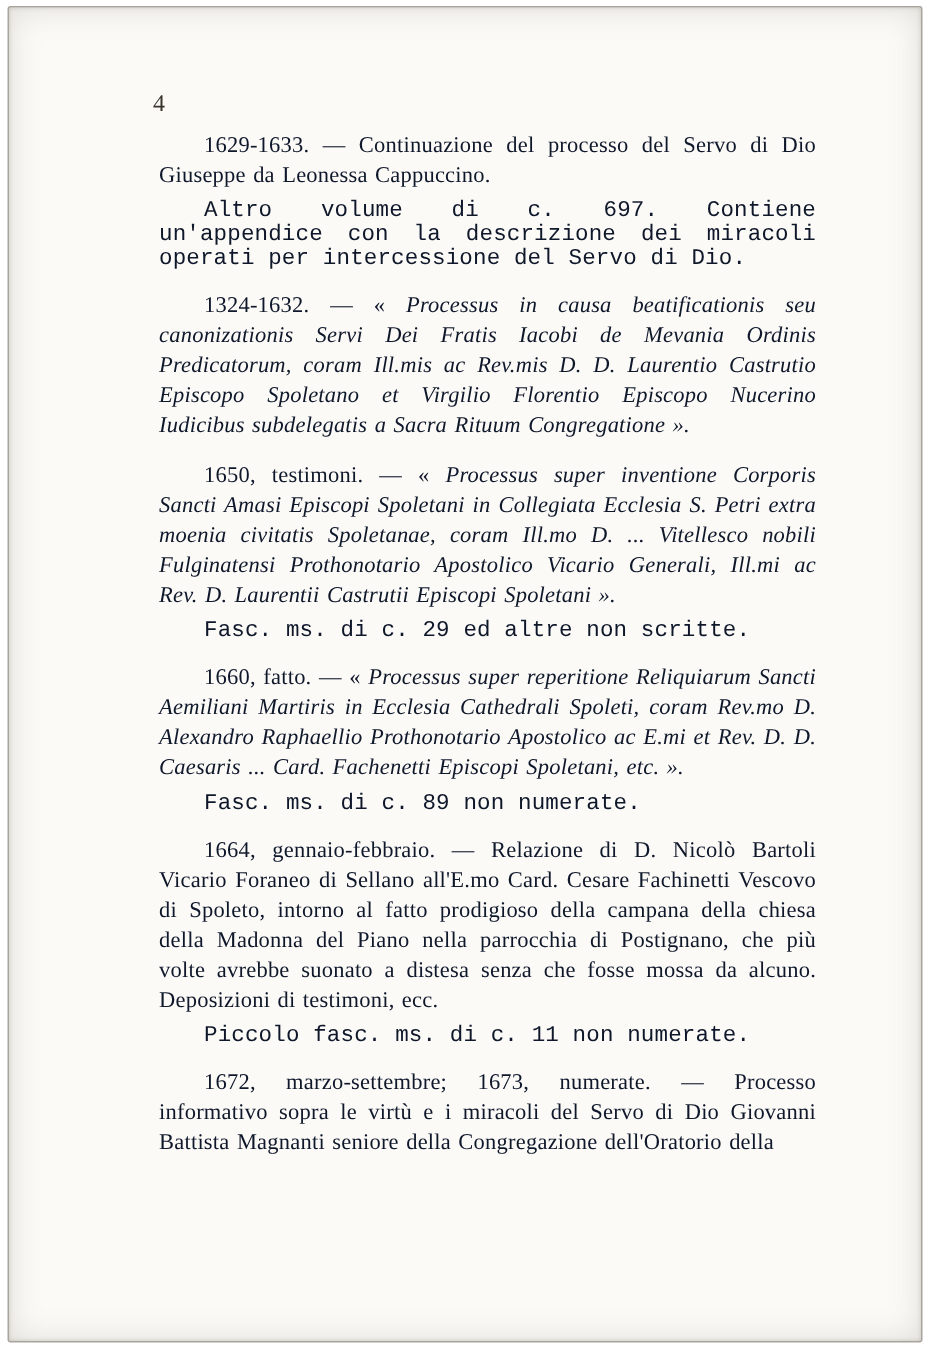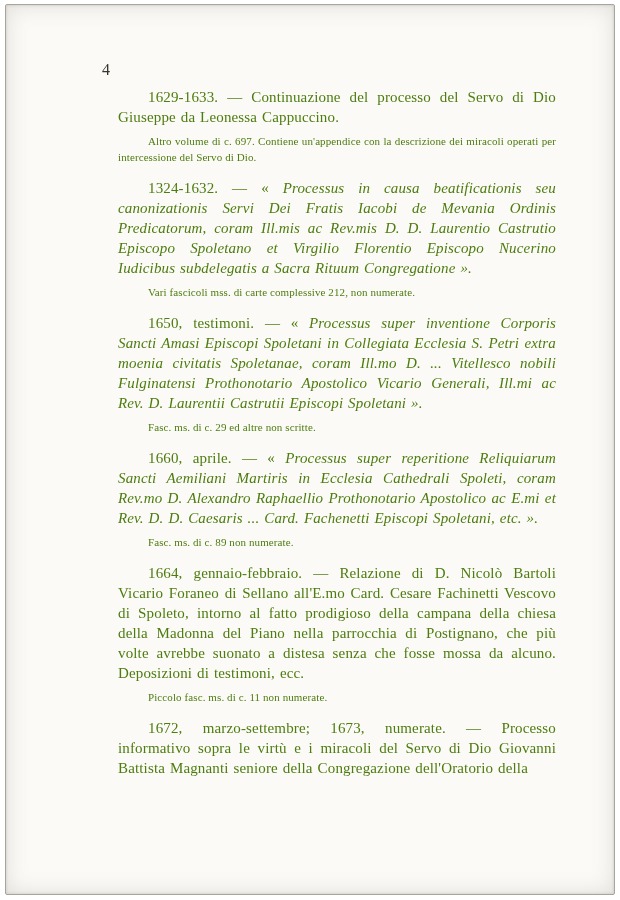--- a/index.html
+++ b/index.html
@@ -24,46 +24,47 @@
   }
   .page-number {
     position: absolute;
     left: 96px;
     top: 56px;
     font-size: 16px;
     color: #38352d;
   }
   .content {
     position: absolute;
-    left: 112px;
+    left: 100px;
     top: 82px;
     width: 438px;
-    color: #4d7c0f;
+    color: #0f172a;
   }
   p {
     margin: 0;
     text-align: justify;
   }
   .entry {
     font-size: 15px;
     line-height: 20px;
     text-indent: 30px;
     margin-top: 13px;
     letter-spacing: 0.15px;
     word-spacing: 1px;
   }
   .entry:first-child {
     margin-top: 0;
   }
   .note {
-    font-size: 11px;
+    font-size: 15px;
     line-height: 16px;
     text-indent: 30px;
     margin-top: 6px;
     letter-spacing: 0.1px;
+    font-family: Liberation Mono, monospace;
   }
   .italic {
     font-style: italic;
   }
   .prefix {
     font-style: normal;
   }
 </style>
 </head>
 <body>
@@ -76,30 +77,29 @@
     <p class="entry">
       <span class="prefix">1629-1633. —</span>
       <span>Continuazione del processo del Servo di Dio Giuseppe da Leonessa Cappuccino.</span>
     </p>
     <p class="note">Altro volume di c. 697. Contiene un'appendice con la descrizione dei miracoli operati per intercessione del Servo di Dio.</p>
 
     <p class="entry">
       <span class="prefix">1324-1632. — «</span>
       <span class="italic">Processus in causa beatificationis seu canonizationis Servi Dei Fratis Iacobi de Mevania Ordinis Predicatorum, coram Ill.mis ac Rev.mis D. D. Laurentio Castrutio Episcopo Spoletano et Virgilio Florentio Episcopo Nucerino Iudicibus subdelegatis a Sacra Rituum Congregatione ».</span>
     </p>
-    <p class="note">Vari fascicoli mss. di carte complessive 212, non numerate.</p>
 
     <p class="entry">
       <span class="prefix">1650, testimoni. — «</span>
       <span class="italic">Processus super inventione Corporis Sancti Amasi Episcopi Spoletani in Collegiata Ecclesia S. Petri extra moenia civitatis Spoletanae, coram Ill.mo D. ... Vitellesco nobili Fulginatensi Prothonotario Apostolico Vicario Generali, Ill.mi ac Rev. D. Laurentii Castrutii Episcopi Spoletani ».</span>
     </p>
     <p class="note">Fasc. ms. di c. 29 ed altre non scritte.</p>
 
     <p class="entry">
-      <span class="prefix">1660, aprile. — «</span>
+      <span class="prefix">1660, fatto. — «</span>
       <span class="italic">Processus super reperitione Reliquiarum Sancti Aemiliani Martiris in Ecclesia Cathedrali Spoleti, coram Rev.mo D. Alexandro Raphaellio Prothonotario Apostolico ac E.mi et Rev. D. D. Caesaris ... Card. Fachenetti Episcopi Spoletani, etc. ».</span>
     </p>
     <p class="note">Fasc. ms. di c. 89 non numerate.</p>
 
     <p class="entry">
       <span class="prefix">1664, gennaio-febbraio. —</span>
       <span>Relazione di D. Nicolò Bartoli Vicario Foraneo di Sellano all'E.mo Card. Cesare Fachinetti Vescovo di Spoleto, intorno al fatto prodigioso della campana della chiesa della Madonna del Piano nella parrocchia di Postignano, che più volte avrebbe suonato a distesa senza che fosse mossa da alcuno. Deposizioni di testimoni, ecc.</span>
     </p>
     <p class="note">Piccolo fasc. ms. di c. 11 non numerate.</p>
 

